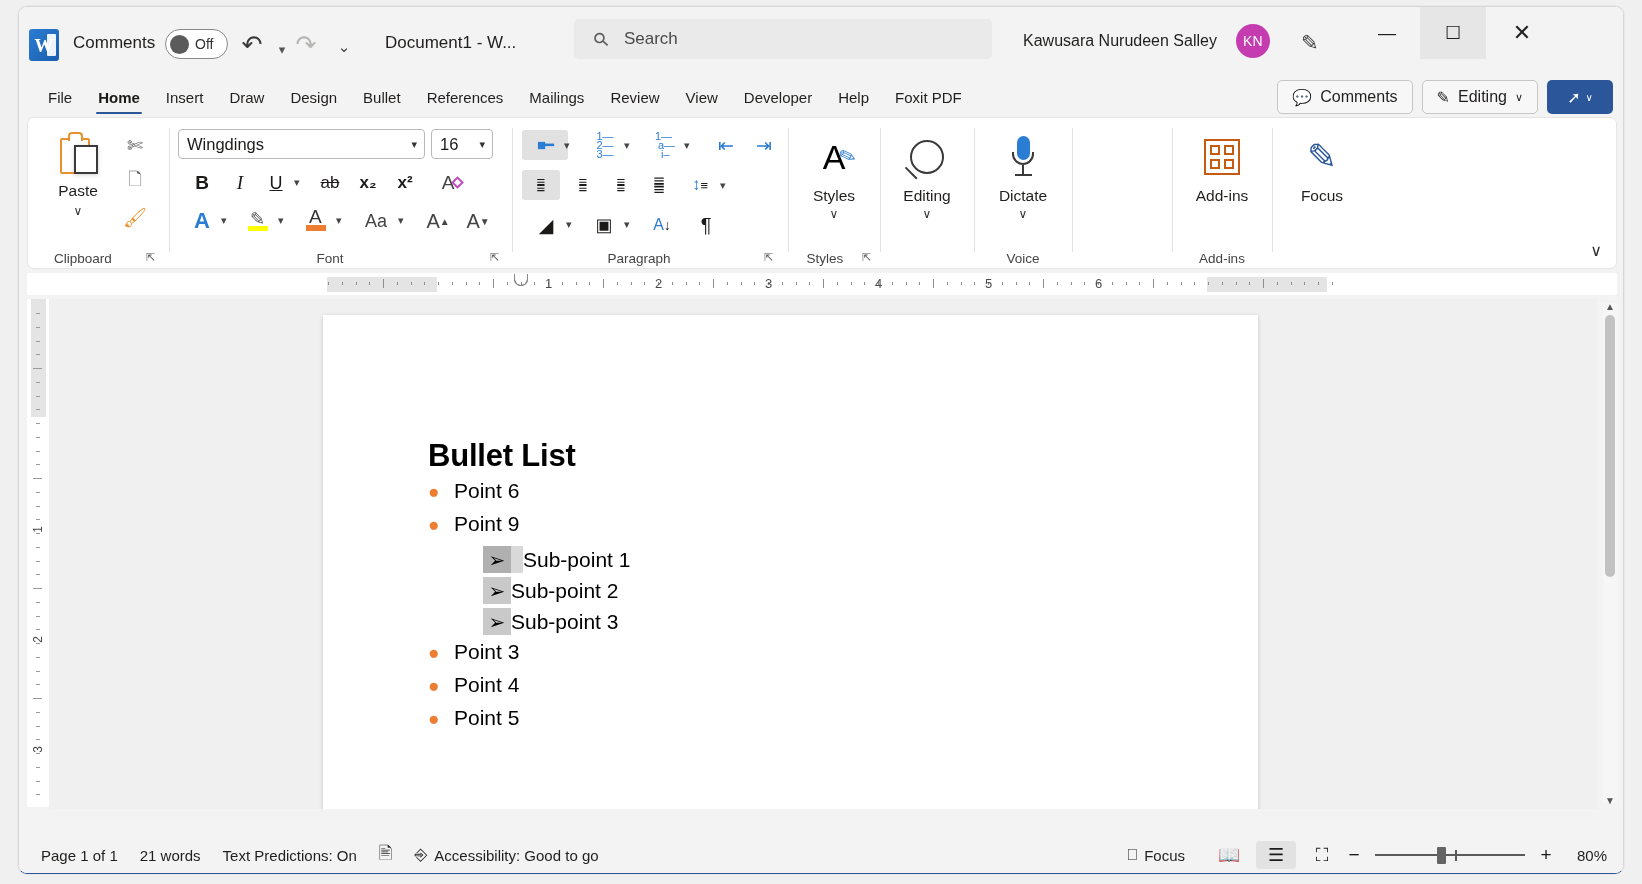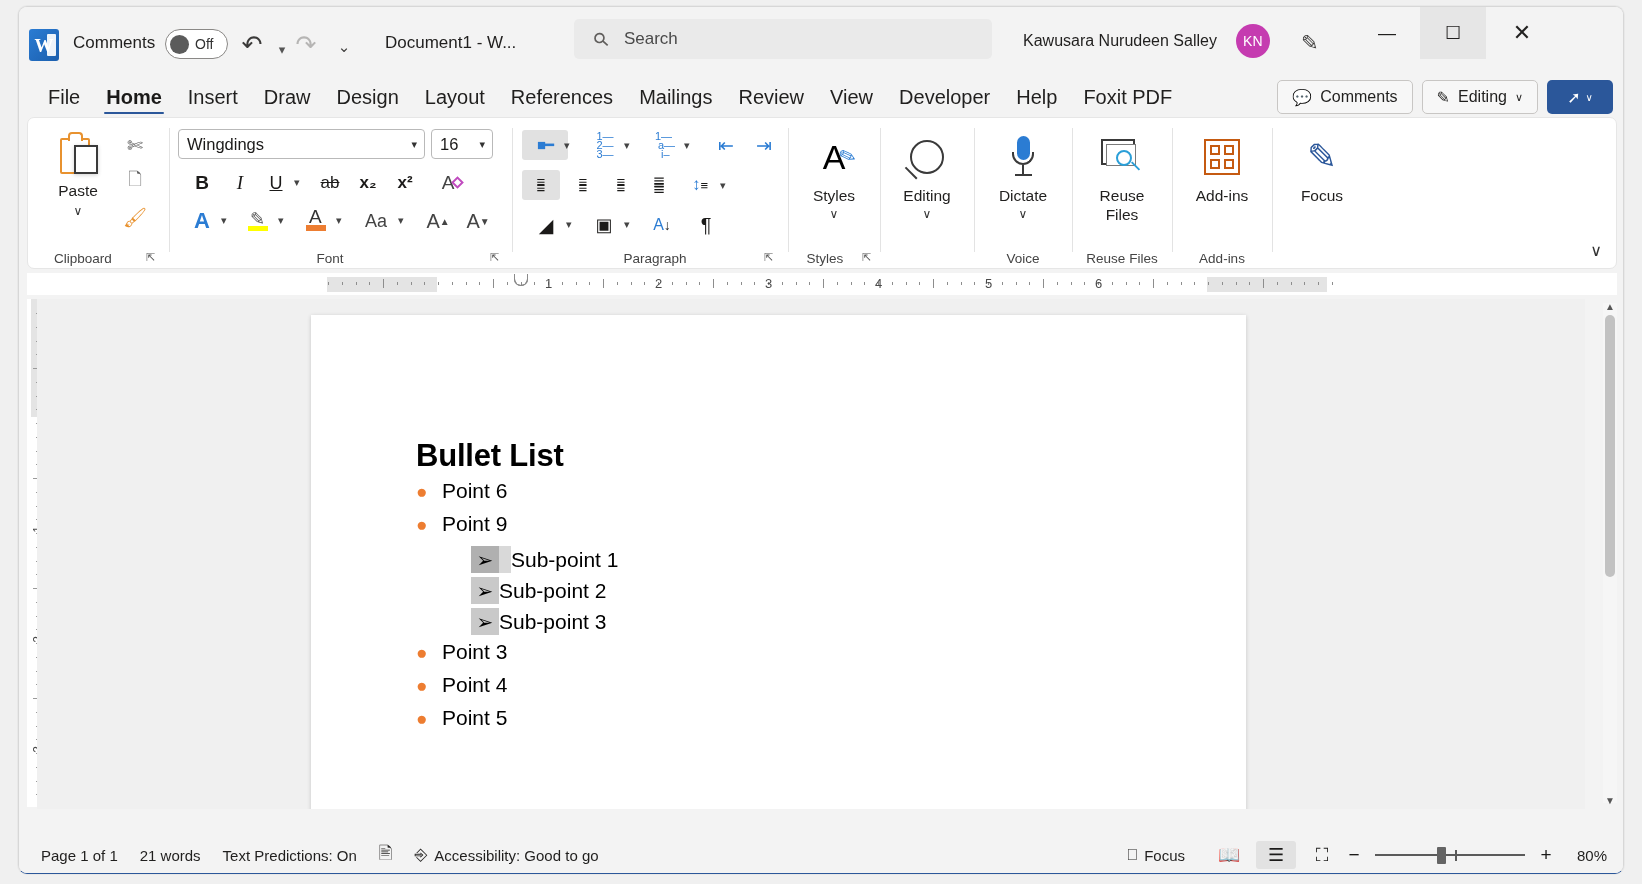--- a/index.html
+++ b/index.html
@@ -124,21 +124,21 @@
   .wbtn.close { left: 1470px; font-size: 22px; }
 
   
   .tabstrip {
     position: absolute; left: 0; top: 70px;
     width: 1606px; height: 40px;
     background: #f3f3f3;
     display: flex; align-items: center;
   }
   .tab {
-    font-size: 20px; color: #201f1e;
+    font-size: 15px; color: #201f1e;
     padding: 0 13px; height: 40px;
     display: flex; align-items: center;
     position: relative; white-space: nowrap;
   }
   .tab.first { margin-left: 16px; }
   .tab.active { font-weight: bold; color: #1b1a19; }
   .tab.active::after {
     content: ""; position: absolute;
     left: 11px; right: 11px; bottom: 3px;
     height: 2.5px; background: #2b579a; border-radius: 2px;
@@ -267,21 +267,21 @@
     background: #ffffff;
   }
   .vruler .vshade { position: absolute; left: 4px; width: 15px; background: #e4e4e4; }
   .vtick { position: absolute; left: 9px; width: 4px; height: 1px; background: #9a9a9a; }
   .vtick.major { left: 6px; width: 9px; }
   .vnum { position: absolute; left: 4px; font-size: 12px; color: #4a4a4a;
           writing-mode: vertical-rl; transform: rotate(180deg); }
 
   
   .canvas {
-    position: absolute; left: 18px; top: 292px;
+    position: absolute; left: 30px; top: 292px;
     width: 1548px; height: 510px;
     background: #f0f0f0;
     overflow: hidden;
   }
   .page {
     position: absolute; left: 274px; top: 16px;
     width: 935px; height: 500px;
     background: #ffffff;
     box-shadow: 0 1px 4px rgba(0,0,0,0.18);
   }
@@ -409,21 +409,21 @@
       <div class="tab">
           <span>Insert</span>
         </div>
       <div class="tab">
           <span>Draw</span>
         </div>
       <div class="tab">
           <span>Design</span>
         </div>
       <div class="tab">
-          <span>Layout</span>
+          <span>Bullet</span>
         </div>
       <div class="tab">
           <span>References</span>
         </div>
       <div class="tab">
           <span>Mailings</span>
         </div>
       <div class="tab">
           <span>Review</span>
         </div>
@@ -576,21 +576,21 @@
 
         <div class="ic-btn" style="left:16px; top:92px; font-size:19px;">◢</div>
         <div class="caret" style="left:52px; top:100px;">▾</div>
         <div class="ic-btn" style="left:74px; top:92px; font-size:18px;">▣</div>
         <div class="caret" style="left:110px; top:100px;">▾</div>
         <div class="ic-btn" style="left:132px; top:92px; font-size:16px; color:#2b7cd3;">A<span style="font-size:14px;color:#1b1a19;">↓</span></div>
         <div class="ic-btn" style="left:176px; top:92px; font-size:20px;">
           <span>¶</span>
         </div>
 
-        <div class="glabel" style="width:250px;left:16px;">Paragraph</div>
+        <div class="glabel" style="width:250px;left:0;">Paragraph</div>
         <div class="dlg-launch" style="left:250px;">⇱</div>
       </div>
       <div class="sep" style="left:760px;"></div>
 
       <div class="rgroup" style="left:762px; width:88px;">
         <div class="bigbtn" style="left:2px;">
           <div class="glyph">
             <span style="font-size:34px;position:relative;">A<span style="position:absolute;left:16px;top:6px;font-size:20px;color:#2b7cd3;transform:rotate(-20deg);display:inline-block;">✎</span></span>
           </div>
           <div class="lbl">Styles</div>
@@ -624,35 +624,20 @@
               <span style="position:absolute;left:5px;top:38px;width:17px;height:2.4px;background:#3a3a3a;"></span>
             </span>
           </div>
           <div class="lbl">Dictate</div>
           <div class="car">∨</div>
         </div>
         <div class="glabel">Voice</div>
       </div>
       <div class="sep" style="left:1044px;"></div>
 
-      <div class="rgroup" style="left:1046px; width:96px;">
-        <div class="bigbtn" style="left:6px;">
-          <div class="glyph">
-            <span style="position:relative;display:inline-block;width:42px;height:36px;">
-              <span style="position:absolute;left:0;top:0;width:34px;height:26px;border:2.2px solid #3a3a3a;"></span>
-              <span style="position:absolute;left:5px;top:5px;width:30px;height:22px;border:1.8px solid #7a7a7a;background:#fff;"></span>
-              <span style="position:absolute;left:15px;top:11px;width:16px;height:16px;border:2.2px solid #2b9fd8;border-radius:50%;"></span>
-              <span style="position:absolute;left:29px;top:26px;width:11px;height:2.2px;background:#2b9fd8;transform:rotate(45deg);"></span>
-            </span>
-          </div>
-          <div class="lbl" style="white-space:pre-line;">Reuse
-Files</div>
-        </div>
-        <div class="glabel">Reuse Files</div>
-      </div>
       <div class="sep" style="left:1144px;"></div>
 
       <div class="rgroup" style="left:1146px; width:96px;">
         <div class="bigbtn" style="left:6px;">
           <div class="glyph">
             <span style="position:relative;display:inline-block;width:36px;height:36px;border:2.4px solid #c55a11;">
               <span style="position:absolute;left:4px;top:4px;width:10px;height:10px;border:2px solid #c55a11;"></span>
               <span style="position:absolute;right:4px;top:4px;width:10px;height:10px;border:2px solid #c55a11;"></span>
               <span style="position:absolute;left:4px;bottom:4px;width:10px;height:10px;border:2px solid #c55a11;"></span>
               <span style="position:absolute;right:4px;bottom:4px;width:10px;height:10px;border:2px solid #c55a11;"></span>

